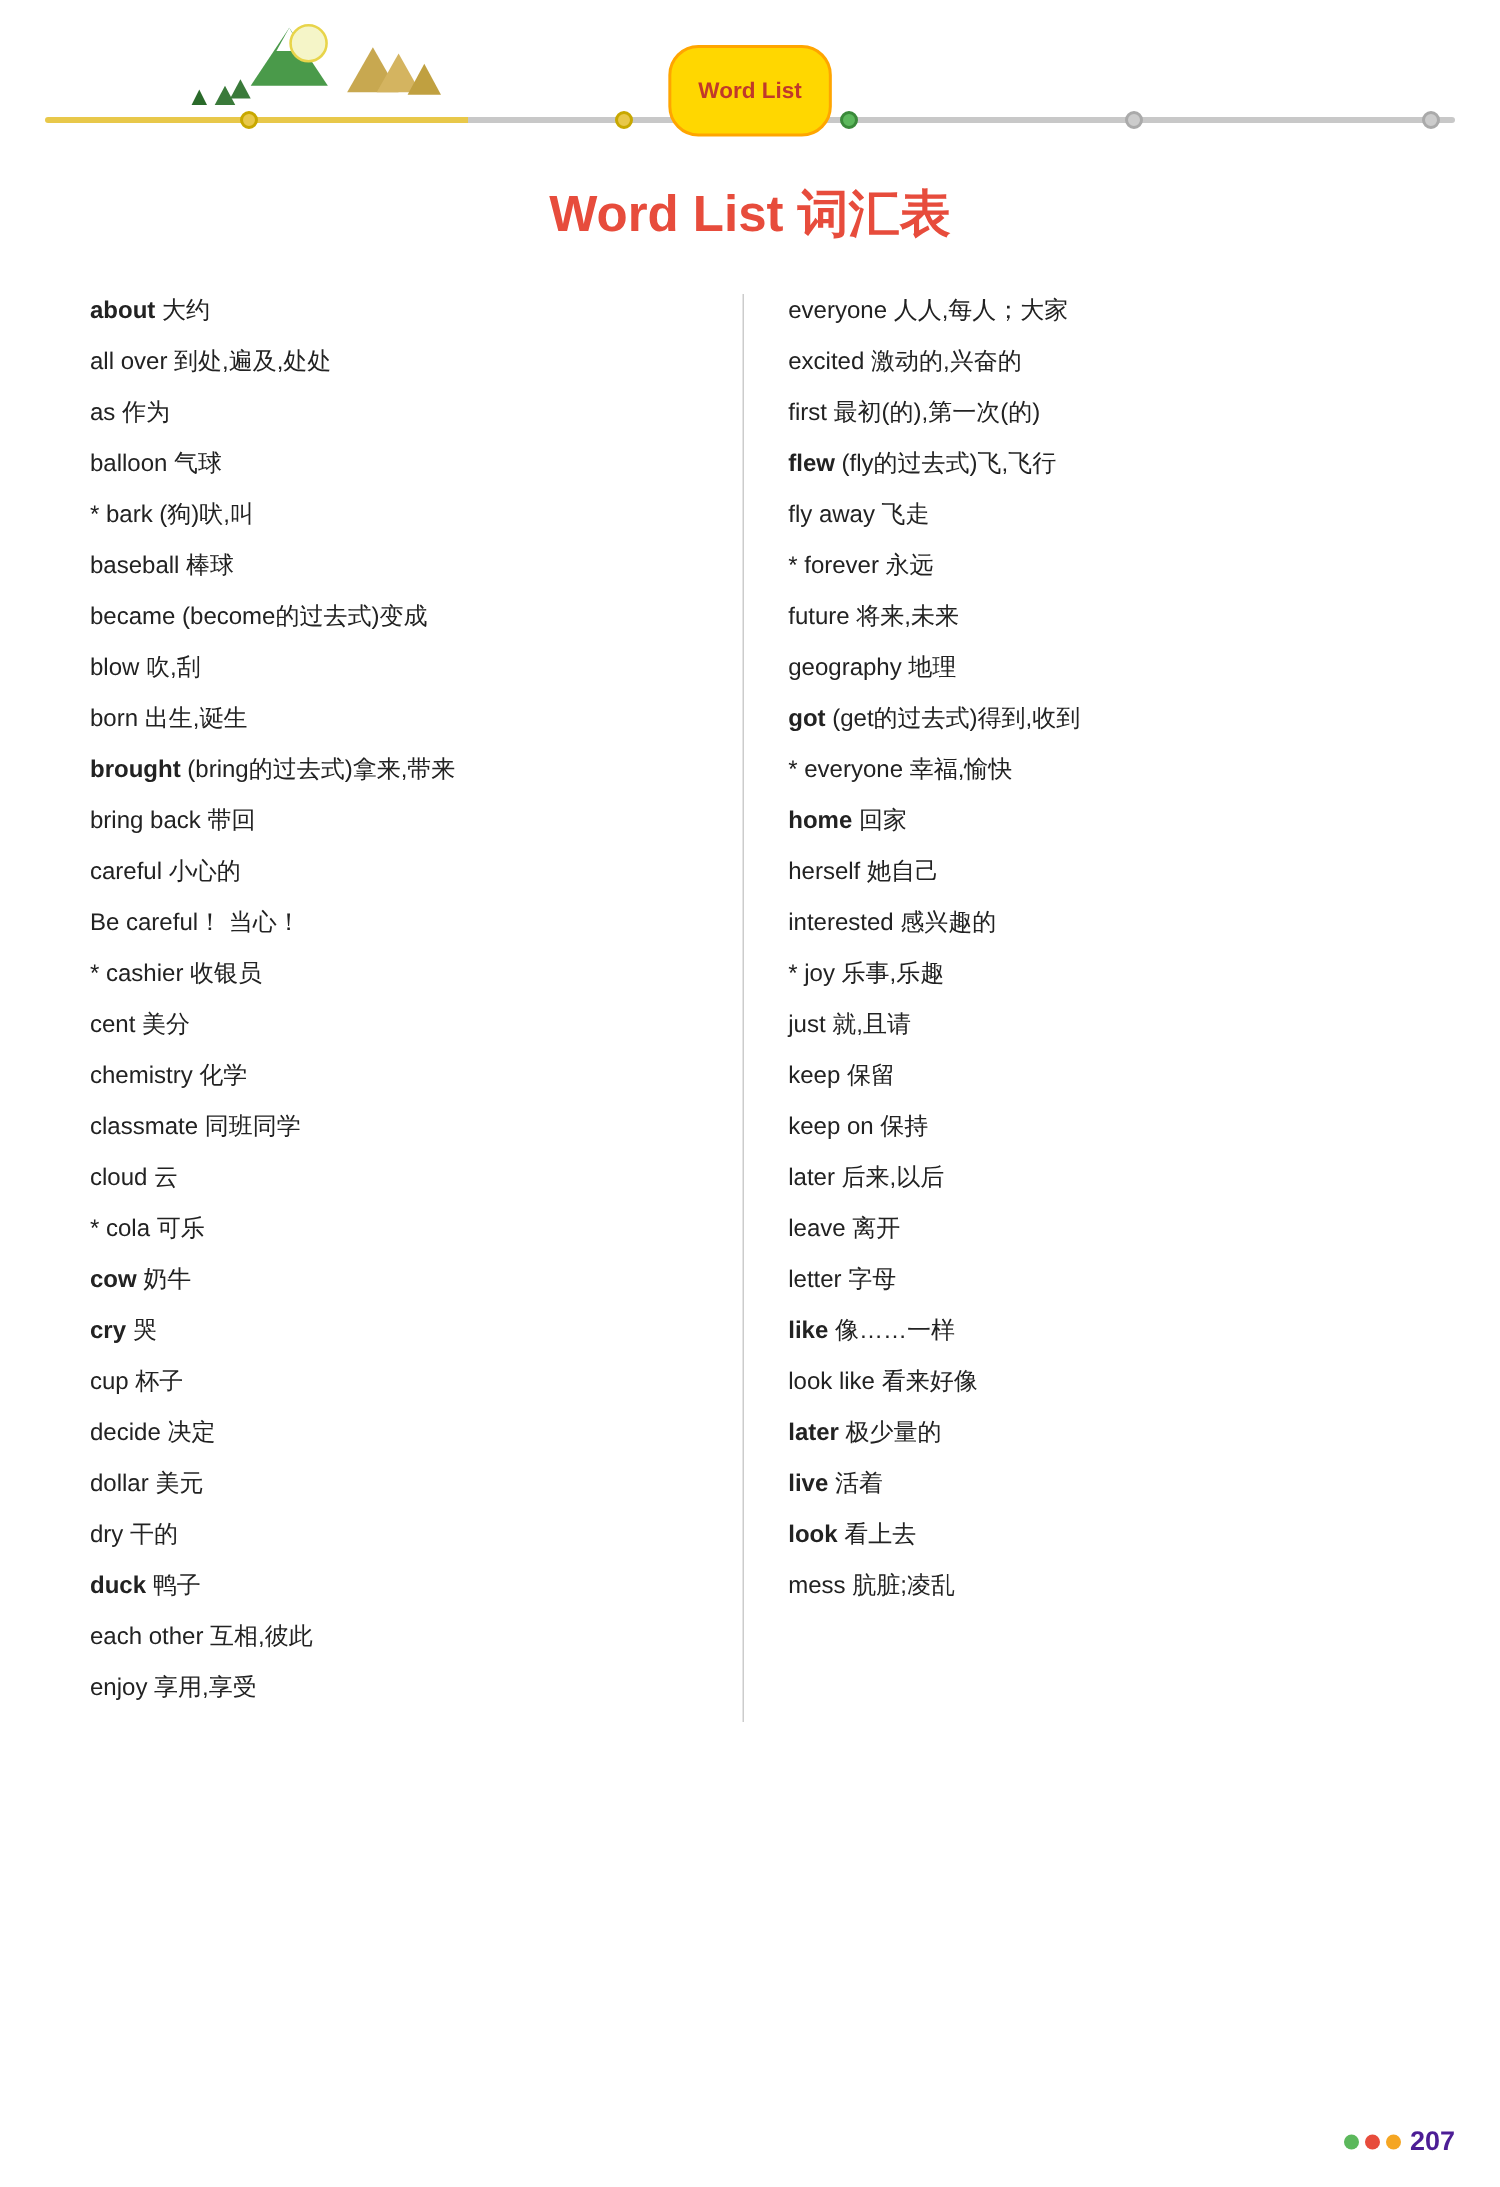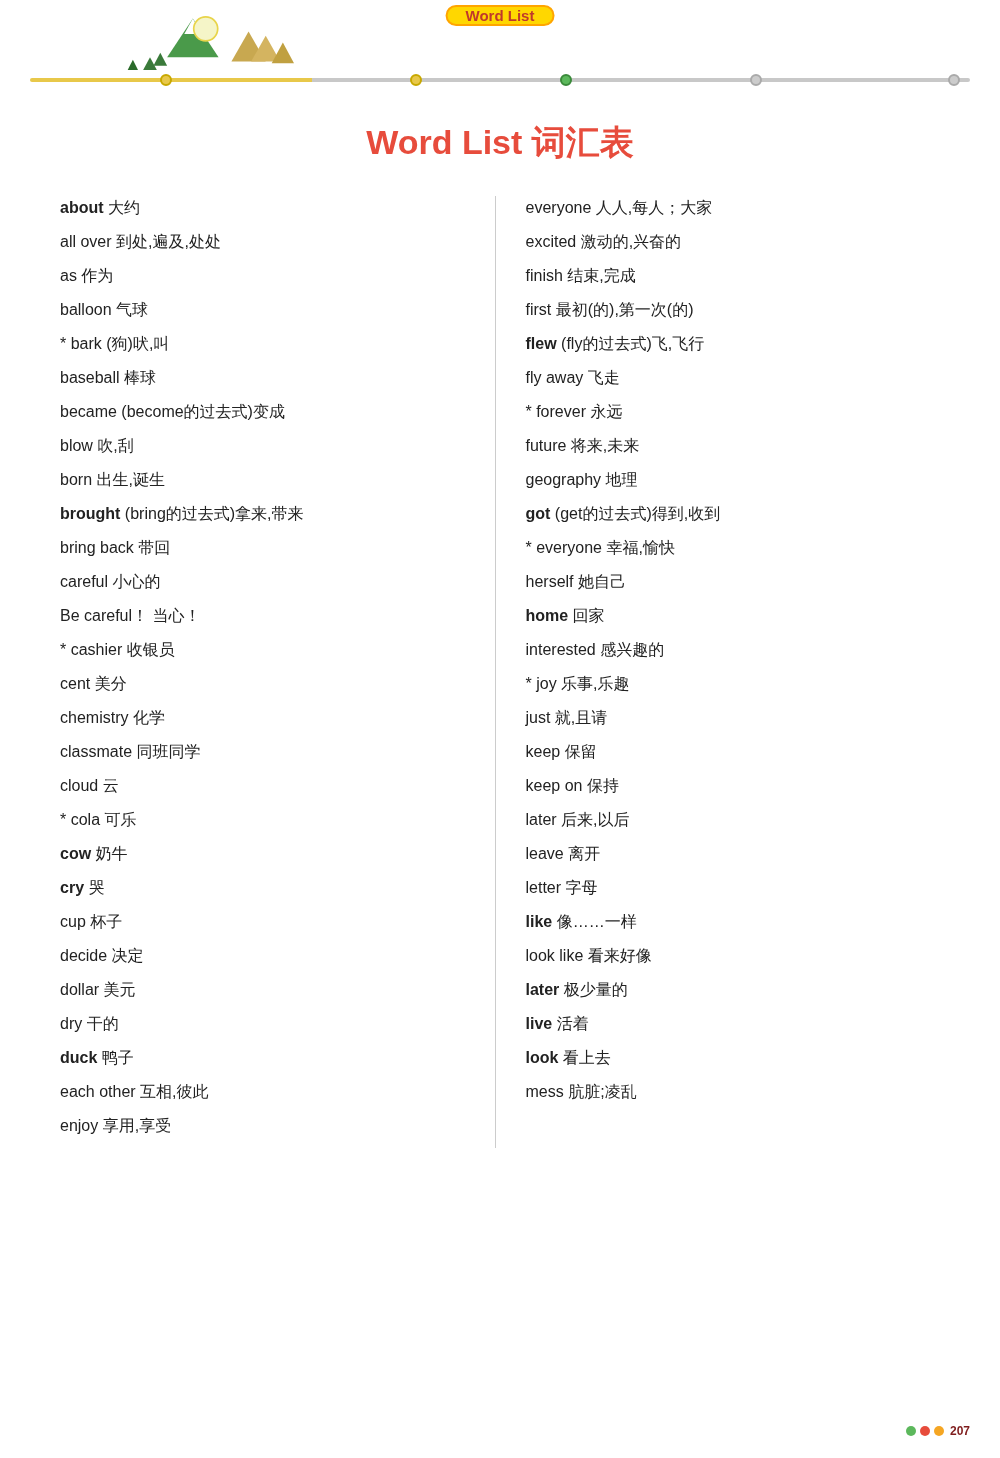--- a/index.html
+++ b/index.html
@@ -15,27 +15,27 @@
     
     .header {
       position: relative;
       height: 110px;
       background: #fff;
     }
 
     
     .word-list-badge {
       position: absolute;
-      top: 5px;
+      top: 30px;
       left: 50%;
       transform: translateX(-50%);
       background: #FFD700;
       border: 2px solid #FFA500;
       border-radius: 20px;
-      padding: 0 18px;
+      padding: 20px 18px;
       font-size: 15px;
       font-weight: bold;
       color: #c0392b;
       white-space: nowrap;
       z-index: 10;
     }
 
     
     .mountains {
       position: absolute;
@@ -137,22 +137,22 @@
       gap: 4px;
     }
 
     .fdot {
       width: 10px;
       height: 10px;
       border-radius: 50%;
     }
 
     .page-num {
-      font-size: 12px;
-      color: #7f1d1d;
+      font-size: 18px;
+      color: #4c1d95;
       font-weight: bold;
     }
   </style>
 </head>
 <body>
 
 <div class="header">
 
   <div class="mountains">
     <svg class="mountain-svg" viewBox="0 0 200 70" xmlns="http://www.w3.org/2000/svg">
@@ -215,31 +215,30 @@
       <div class="word-entry"><span class="en">dollar</span><span class="zh"> 美元</span></div>
       <div class="word-entry"><span class="en">dry</span><span class="zh"> 干的</span></div>
       <div class="word-entry"><span class="en bold">duck</span><span class="zh"> 鸭子</span></div>
       <div class="word-entry"><span class="en">each other</span><span class="zh"> 互相,彼此</span></div>
       <div class="word-entry"><span class="en">enjoy</span><span class="zh"> 享用,享受</span></div>
     </div>
 
   <div class="column column-right" id="right-col">
       <div class="word-entry"><span class="en">everyone</span><span class="zh"> 人人,每人；大家</span></div>
       <div class="word-entry"><span class="en">excited</span><span class="zh"> 激动的,兴奋的</span></div>
-      <div class="word-entry"><span class="en">finish</span><span class="zh"> 结束,完成</span></div>
       <div class="word-entry"><span class="en">first</span><span class="zh"> 最初(的),第一次(的)</span></div>
       <div class="word-entry"><span class="en bold">flew</span><span class="zh"> (fly的过去式)飞,飞行</span></div>
       <div class="word-entry"><span class="en">fly away</span><span class="zh"> 飞走</span></div>
       <div class="word-entry"><span class="en">* forever</span><span class="zh"> 永远</span></div>
       <div class="word-entry"><span class="en">future</span><span class="zh"> 将来,未来</span></div>
       <div class="word-entry"><span class="en">geography</span><span class="zh"> 地理</span></div>
       <div class="word-entry"><span class="en bold">got</span><span class="zh"> (get的过去式)得到,收到</span></div>
       <div class="word-entry"><span class="en">* everyone</span><span class="zh"> 幸福,愉快</span></div>
+      <div class="word-entry"><span class="en bold">home</span><span class="zh"> 回家</span></div>
       <div class="word-entry"><span class="en">herself</span><span class="zh"> 她自己</span></div>
-      <div class="word-entry"><span class="en bold">home</span><span class="zh"> 回家</span></div>
       <div class="word-entry"><span class="en">interested</span><span class="zh"> 感兴趣的</span></div>
       <div class="word-entry"><span class="en">* joy</span><span class="zh"> 乐事,乐趣</span></div>
       <div class="word-entry"><span class="en">just</span><span class="zh"> 就,且请</span></div>
       <div class="word-entry"><span class="en">keep</span><span class="zh"> 保留</span></div>
       <div class="word-entry"><span class="en">keep on</span><span class="zh"> 保持</span></div>
       <div class="word-entry"><span class="en">later</span><span class="zh"> 后来,以后</span></div>
       <div class="word-entry"><span class="en">leave</span><span class="zh"> 离开</span></div>
       <div class="word-entry"><span class="en">letter</span><span class="zh"> 字母</span></div>
       <div class="word-entry"><span class="en bold">like</span><span class="zh"> 像……一样</span></div>
       <div class="word-entry"><span class="en">look like</span><span class="zh"> 看来好像</span></div>

